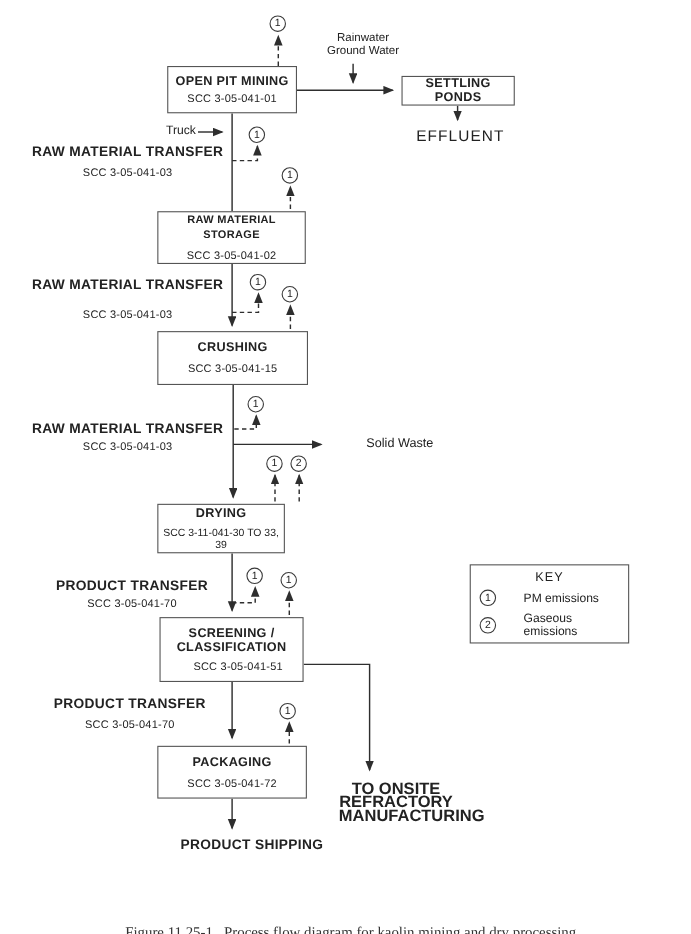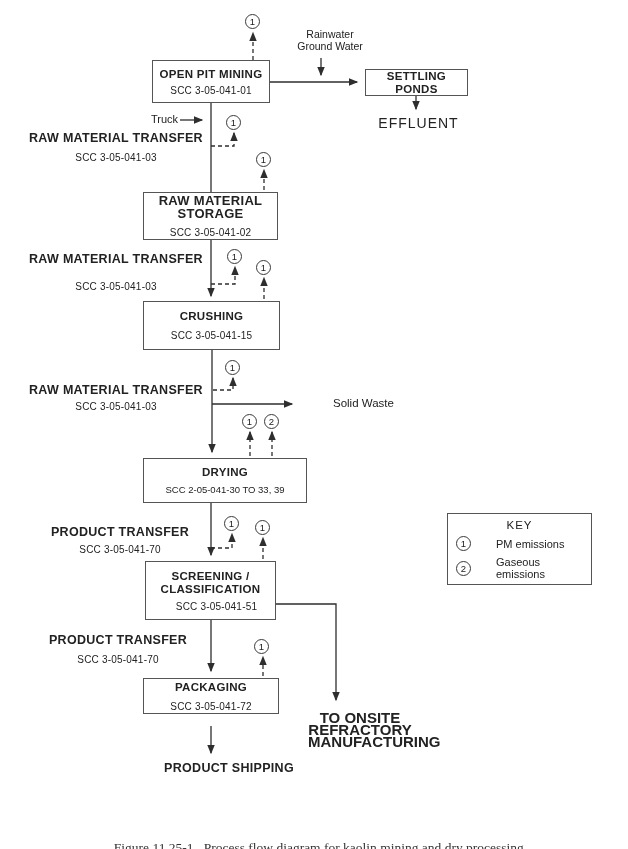--- a/index.html
+++ b/index.html
@@ -17,42 +17,41 @@
   .box{
     position:absolute;
     border:1.5px solid #555;
     background:#fff;
     display:flex;flex-direction:column;
     align-items:center;justify-content:center;
     text-align:center;
     box-sizing:border-box;
   }
   .box .title{font-weight:bold;font-size:11.5px;letter-spacing:.3px;line-height:13px;color:#222;}
-  .box .title.small{font-size:13px;}
+  .box .title.small{font-size:10px;}
   .box .scc{font-size:10px;margin-top:7px;color:#222;letter-spacing:.2px;}
   .scc-small{font-size:9.5px !important;letter-spacing:0 !important;}
   .marker{
     position:absolute;width:15px;height:15px;
     border:1.3px solid #3a3a3a;border-radius:50%;
     background:#fff;
     display:flex;align-items:center;justify-content:center;
     font-size:9.5px;line-height:1;color:#222;
     box-sizing:border-box;
   }
   .lbl{position:absolute;color:#222;}
   .transfer{
     position:absolute;text-align:center;color:#222;
   }
   .transfer .t{font-weight:bold;font-size:12.5px;letter-spacing:.3px;line-height:13px;}
   .transfer .s{font-size:10px;letter-spacing:.2px;}
   .keybox{
     position:absolute;left:427px;top:513px;width:145px;height:72px;
     border:1.5px solid #555;background:#fff;box-sizing:border-box;
     padding-top:5px;
-    margin-left:20px;
   }
   .keybox .ktitle{text-align:center;font-size:11.5px;letter-spacing:1px;color:#222;}
   .keyrow{display:flex;align-items:center;gap:4px;padding-left:8px;margin-top:5px;}
   .keyrow .kmarker{
     width:15px;height:15px;border:1.3px solid #3a3a3a;border-radius:50%;
     display:flex;align-items:center;justify-content:center;
     font-size:9.5px;flex:0 0 auto;box-sizing:border-box;color:#222;
   }
   .keyrow .ktext{font-size:11px;color:#222;padding-left:21px;}
   .caption{
@@ -114,32 +113,32 @@
   <div class="box" style="left:143px;top:192px;width:135px;height:48px;">
     <div class="title small">RAW MATERIAL STORAGE</div>
     <div class="scc">SCC 3-05-041-02</div>
   </div>
 
   <div class="box" style="left:143px;top:301px;width:137px;height:49px;">
     <div class="title">CRUSHING</div>
     <div class="scc">SCC 3-05-041-15</div>
   </div>
 
-  <div class="box" style="left:143px;top:458px;width:164px;height:45px;">
+  <div class="box" style="left:143px;top:458px;width:116px;height:45px;">
     <div class="title">DRYING</div>
-    <div class="scc scc-small" style="margin-top:5px;">SCC 2-05-041-30 TO 33, 39</div>
+    <div class="scc scc-small" style="margin-top:5px;">SCC 3-11-041-30 TO 33, 39</div>
   </div>
 
   <div class="box" style="left:145px;top:561px;width:131px;height:59px;">
     <div class="title">SCREENING /</div>
     <div class="title">CLASSIFICATION</div>
     <div class="scc" style="margin-top:5px;margin-left:12px;">SCC 3-05-041-51</div>
   </div>
 
-  <div class="box" style="left:143px;top:678px;width:136px;height:36px;">
+  <div class="box" style="left:143px;top:678px;width:136px;height:48px;">
     <div class="title">PACKAGING</div>
     <div class="scc">SCC 3-05-041-72</div>
   </div>
 
   <div class="marker" style="left:245px;top:14px;">
       <span>1</span>
     </div>
   <div class="marker" style="left:226px;top:115px;">
       <span>1</span>
     </div>

